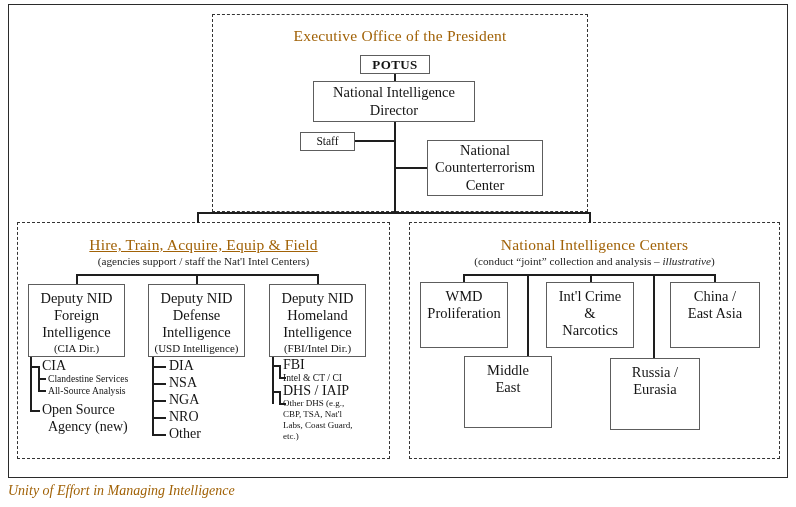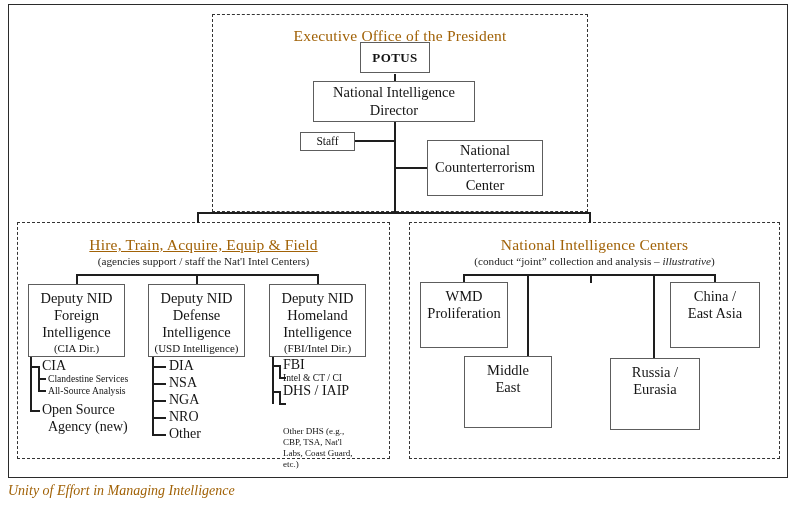--- a/index.html
+++ b/index.html
@@ -99,21 +99,21 @@
     height: 1.6px;
     background: #1e1e1e;
   }
   .tree .item {
     position: absolute;
     white-space: nowrap;
     color: #141414;
   }
   .tree .item.lg  { font-size: 14px; }
   .tree .item.sm  { font-size: 9.6px; }
-  .tree .item.xs  { font-size: 9px; line-height: 1.22; white-space: normal; margin-top: 28px; }
+  .tree .item.xs  { font-size: 9px; line-height: 1.22; white-space: normal; }
 
   
   .caption {
     position: absolute;
     left: 8px;
     top: 483px;
     font-size: 14px;
     font-style: italic;
     color: #a16207;
     white-space: nowrap;
@@ -123,21 +123,21 @@
 <body>
 
 <div id="root">
 
   <div class="outer-frame"></div>
 
   <div class="dotted-panel" id="panel-eop"></div>
 
   <div class="panel-title" style="left:212px; top:27px; width:376px;">Executive Office of the President</div>
 
-  <div class="node bold" id="node-potus" style="left:360px; top:42px; width:70px; height:31px;">
+  <div class="node bold" id="node-potus" style="left:360px; top:55px; width:70px; height:19px;">
     <span class="lines">
         <span class="main">POTUS</span>
       </span>
   </div>
 
   <div class="ln v" style="left:394px; top:74px; height:8px;"></div>
 
   <div class="node" id="node-nid" style="left:313px; top:81px; width:162px; height:41px;">
     <span class="lines">
       <span class="main">National Intelligence</span>
@@ -265,20 +265,27 @@
   <div class="ln v" style="left:653px; top:274px; height:84px;"></div>
   <div class="ln v" style="left:714px; top:274px; height:9px;"></div>
 
   <div class="node top-align" style="left:420px; top:282px; width:88px; height:66px;">
     <span class="lines">
       <span class="main">WMD</span>
       <span class="main">Proliferation</span>
     </span>
   </div>
 
+  <div class="node top-align" style="left:546px; top:282px; width:88px; height:66px;">
+    <span class="lines">
+      <span class="main">Int'l Crime</span>
+      <span class="main">&amp;</span>
+      <span class="main">Narcotics</span>
+    </span>
+  </div>
 
   <div class="node top-align" style="left:670px; top:282px; width:90px; height:66px;">
     <span class="lines">
       <span class="main">China /</span>
       <span class="main">East Asia</span>
     </span>
   </div>
 
   <div class="node top-align" style="left:464px; top:356px; width:88px; height:72px;">
     <span class="lines">

